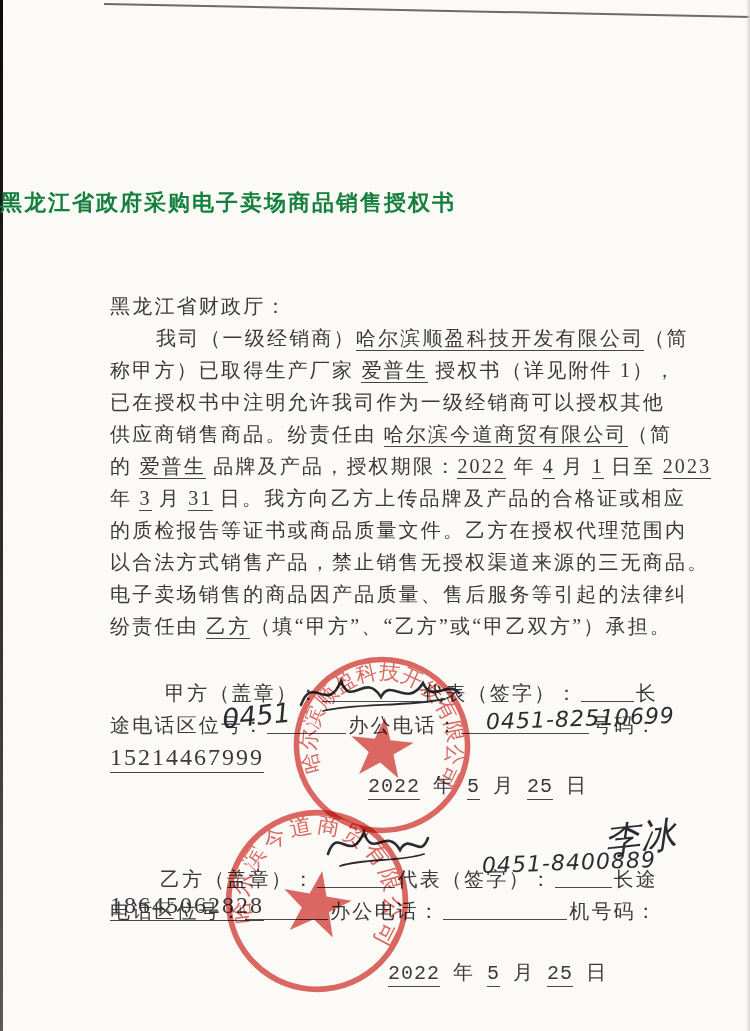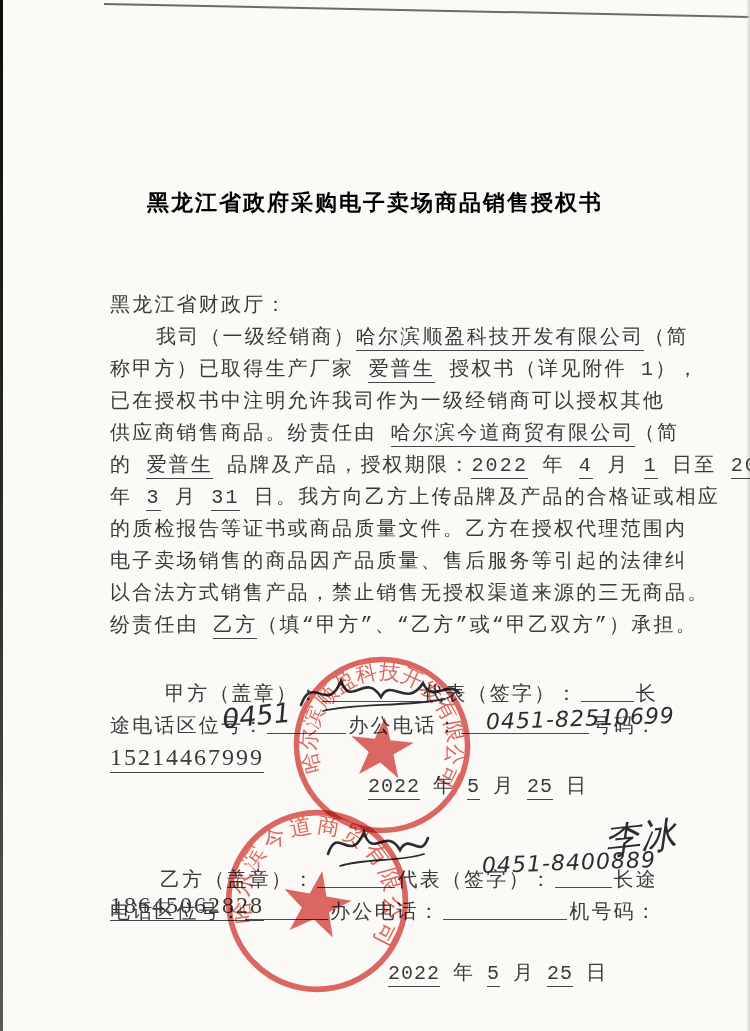--- a/index.html
+++ b/index.html
@@ -5,26 +5,26 @@
   html,body{margin:0;padding:0;background:#e8e8e8;}
   .page{position:relative;width:750px;height:1031px;margin:0 auto;background:#fbfaf7;
         font-family:"Liberation Serif","DejaVu Serif",serif;color:#3a3a3c;overflow:hidden;}
   
   .edge-left{position:absolute;left:0;top:0;width:3px;height:100%;
              background:linear-gradient(#0c0c0c,#2e2e2e 55%,#5a5a5a);}
   .edge-top{position:absolute;left:104px;top:3px;width:660px;height:2px;background:#6b6b6b;
             transform:rotate(1.15deg);transform-origin:left top;}
   .edge-right{position:absolute;right:0;top:0;width:4px;height:100%;background:linear-gradient(90deg,rgba(0,0,0,0),#d8d6d0);}
   
-  .title{position:absolute;left:0;top:188px;width:100%;text-align:center;
+  .title{position:absolute;left:0;top:188px;width:100%;text-align:left;
          font-family:"Liberation Sans","DejaVu Sans",sans-serif;font-weight:bold;
-         font-size:22px;letter-spacing:2px;color:#000000;}
+         font-size:22px;letter-spacing:2px;color:#15803d;}
   
   .body-block{position:absolute;left:110px;top:290px;width:548px;font-size:20px;letter-spacing:2.2px;}
-  .pline{height:32px;line-height:32px;text-align:justify;text-align-last:justify;white-space:nowrap;font-family:Liberation Mono, monospace;}
+  .pline{height:32px;line-height:32px;text-align:justify;text-align-last:justify;white-space:nowrap;}
   .pline.noj{text-align-last:left;}
   .pline.indent{text-indent:46px;}
   .seg{white-space:pre;}
   .useg{border-bottom:1.6px solid #45454a;padding-bottom:1px;}
   
   .party{position:absolute;left:110px;width:548px;font-size:20px;letter-spacing:2.2px;}
   .party-a{top:676px;}
   .party-b{top:831px;margin-top:31px;}
   .frow{display:flex;align-items:flex-end;height:32px;}
   .frow .seg{line-height:30px;}
@@ -65,22 +65,22 @@
   <div class="body-block">
     <div class="pline noj">黑龙江省财政厅：</div>
     <div>
         <div class="pline indent"><span class="seg">我司（一级经销商）</span><span class="seg useg">哈尔滨顺盈科技开发有限公司</span><span class="seg">（简</span></div>
         <div class="pline "><span class="seg">称甲方）已取得生产厂家 </span><span class="seg useg">爱普生</span><span class="seg"> 授权书（详见附件 1），</span></div>
         <div class="pline "><span class="seg">已在授权书中注明允许我司作为一级经销商可以授权其他</span></div>
         <div class="pline "><span class="seg">供应商销售商品。纷责任由 </span><span class="seg useg">哈尔滨今道商贸有限公司</span><span class="seg">（简</span></div>
         <div class="pline "><span class="seg">的 </span><span class="seg useg">爱普生</span><span class="seg"> 品牌及产品，授权期限：</span><span class="seg useg">2022</span><span class="seg"> 年 </span><span class="seg useg">4</span><span class="seg"> 月 </span><span class="seg useg">1</span><span class="seg"> 日至 </span><span class="seg useg">2023</span></div>
         <div class="pline "><span class="seg">年 </span><span class="seg useg">3</span><span class="seg"> 月 </span><span class="seg useg">31</span><span class="seg"> 日。我方向乙方上传品牌及产品的合格证或相应</span></div>
         <div class="pline "><span class="seg">的质检报告等证书或商品质量文件。乙方在授权代理范围内</span></div>
+        <div class="pline "><span class="seg">以合法方式销售产品，禁止销售无授权渠道来源的三无商品。</span></div>
         <div class="pline "><span class="seg">电子卖场销售的商品因产品质量、售后服务等引起的法律纠</span></div>
-        <div class="pline "><span class="seg">以合法方式销售产品，禁止销售无授权渠道来源的三无商品。</span></div>
         <div class="pline "><span class="seg">纷责任由 </span><span class="seg useg">乙方</span><span class="seg">（填“甲方”、“乙方”或“甲乙双方”）承担。</span></div>
       </div>
   </div>
 
   <div class="party party-a">
       <div class="frow" style="padding-left: 55px;">
         <span class="seg">甲方（盖章）：</span>
         <span class="blank" style="flex-grow: 1.3;"></span>
         <span class="seg">代表（签字）：</span>
         <span class="blank" style="flex-grow: 0.7;"></span>

